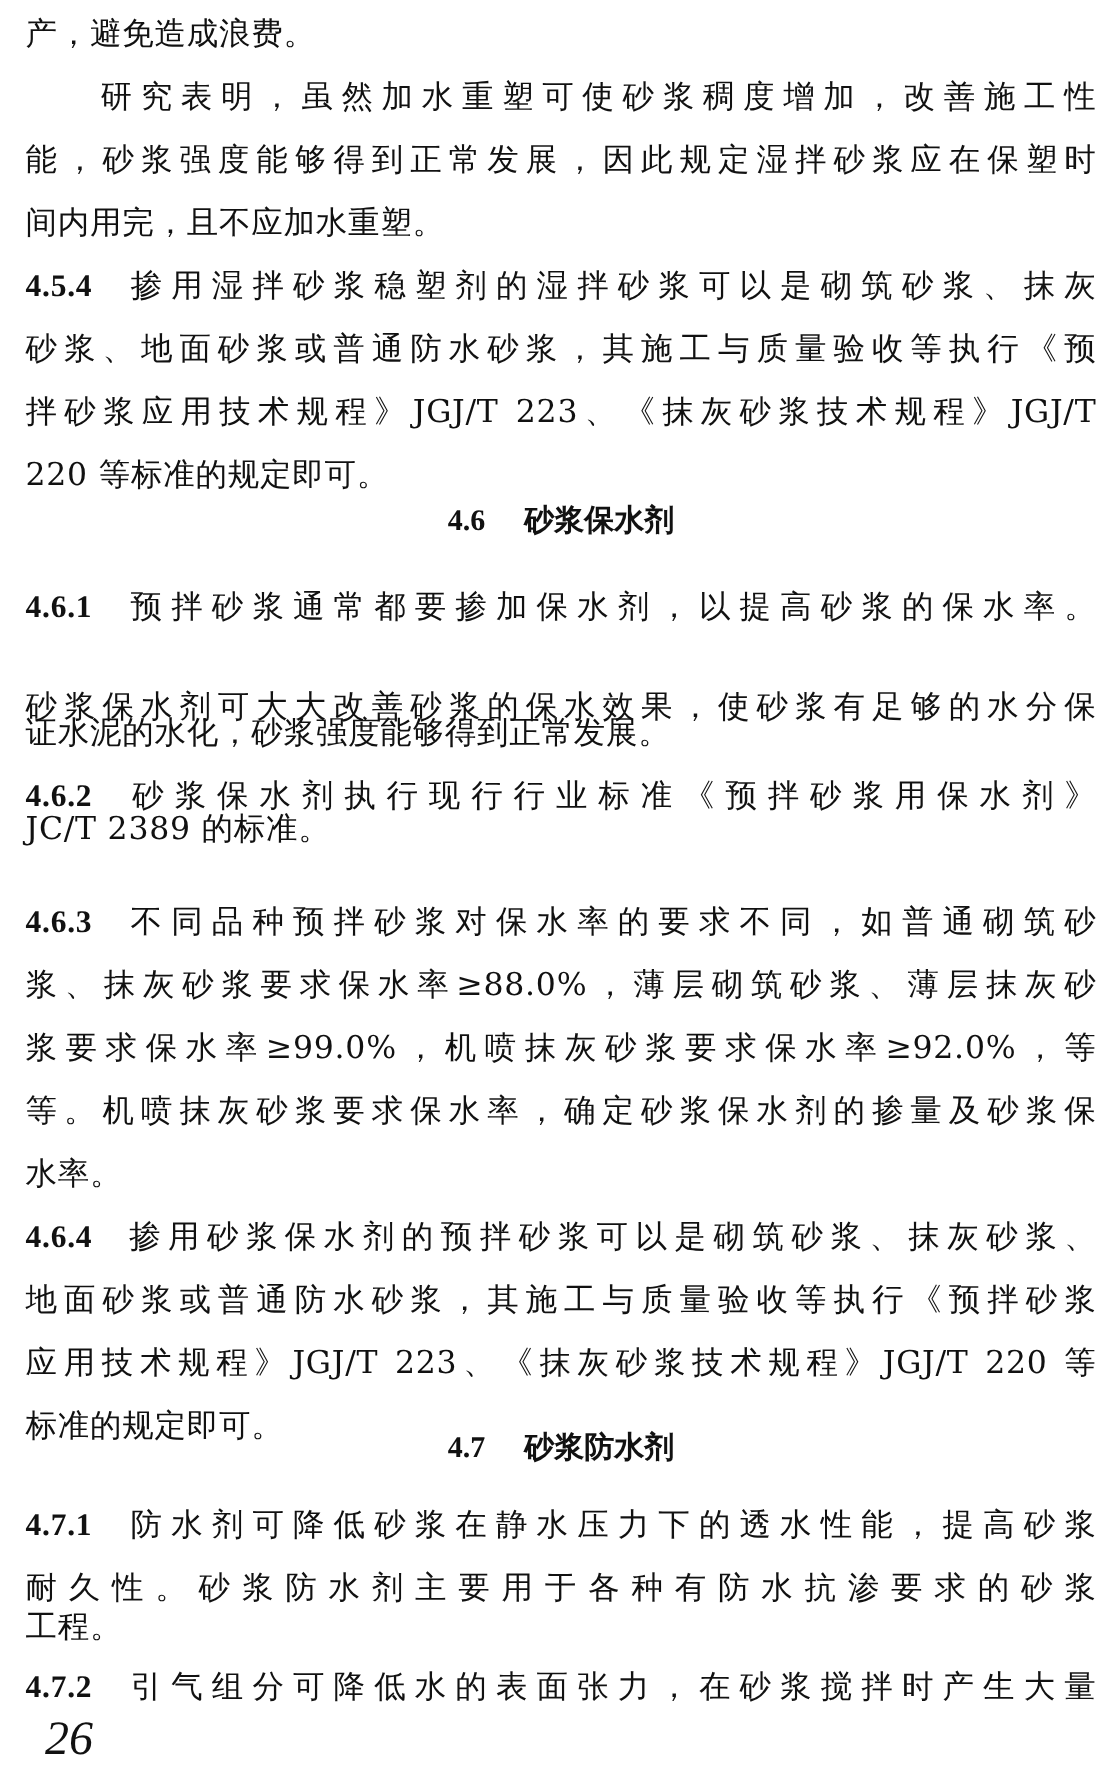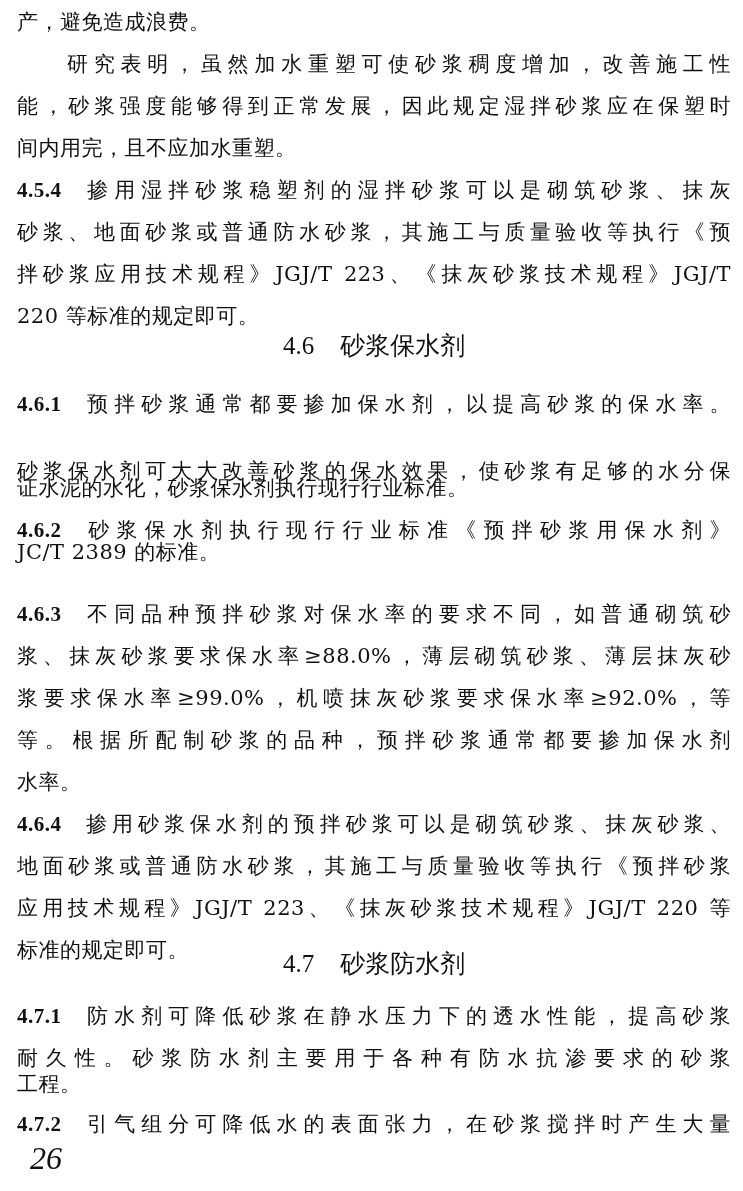--- a/index.html
+++ b/index.html
@@ -5,22 +5,22 @@
   html, body { margin: 0; padding: 0; background: #ffffff; }
   body { width: 743px; height: 1191px; position: relative; overflow: hidden;
          font-family: "DejaVu Serif", "Liberation Serif", serif; color: #111; }
   .page { position: absolute; left: 17px; top: 0; width: 714px; }
   .line { position: absolute; left: 0; width: 714px; height: 40px; font-size: 21px;
           line-height: 40px; white-space: nowrap; text-align: justify; text-align-last: justify;
           letter-spacing: 0.5px; }
   .line.last { text-align-last: left; }
   .line.indent { padding-left: 50px; width: 664px; }
   .num { font-family: Liberation Serif, serif; font-weight: bold; margin-right: 20px; }
-  .heading { position: absolute; left: 0; width: 714px; text-align: center; font-weight: normal;
-             font-size: 25px; line-height: 40px; }
+  .heading { position: absolute; left: 0; width: 714px; text-align: center; font-weight: bold;
+             font-size: 20px; line-height: 40px; }
   .heading .hnum { font-family: "Liberation Serif", serif; margin-right: 26px; }
   .pageno { position: absolute; left: 30px; top: 1140px; font-family: "Liberation Serif", serif;
             font-style: italic; font-size: 32px; }
 </style>
 </head>
 <body>
 
 <div class="page">
 
   <div class="line last" style="top:2px">产，避免造成浪费。</div>
@@ -31,29 +31,29 @@
 
   <div class="line" style="top:170px"><span class="num">4.5.4</span><span>掺用湿拌砂浆稳塑剂的湿拌砂浆可以是砌筑砂浆、抹灰</span></div>
   <div class="line" style="top:212px">砂浆、地面砂浆或普通防水砂浆，其施工与质量验收等执行《预</div>
   <div class="line" style="top:254px">拌砂浆应用技术规程》JGJ/T 223、《抹灰砂浆技术规程》JGJ/T</div>
   <div class="line last" style="top:296px">220 等标准的规定即可。</div>
 
   <div class="heading" style="top:326px"><span class="hnum">4.6</span><span>砂浆保水剂</span></div>
 
   <div class="line" style="top:384px"><span class="num">4.6.1</span><span>预拌砂浆通常都要掺加保水剂，以提高砂浆的保水率。</span></div>
   <div class="line" style="top:451px">砂浆保水剂可大大改善砂浆的保水效果，使砂浆有足够的水分保</div>
-  <div class="line last" style="top:468px">证水泥的水化，砂浆保水剂执行现行行业标准。</div>
+  <div class="line last" style="top:468px">证水泥的水化，砂浆强度能够得到正常发展。</div>
 
   <div class="line" style="top:510px"><span class="num">4.6.2</span><span>砂浆保水剂执行现行行业标准《预拌砂浆用保水剂》</span></div>
   <div class="line last" style="top:532px">JC/T 2389 的标准。</div>
 
   <div class="line" style="top:594px"><span class="num">4.6.3</span><span>不同品种预拌砂浆对保水率的要求不同，如普通砌筑砂</span></div>
   <div class="line" style="top:636px">浆、抹灰砂浆要求保水率≥88.0%，薄层砌筑砂浆、薄层抹灰砂</div>
   <div class="line" style="top:678px">浆要求保水率≥99.0%，机喷抹灰砂浆要求保水率≥92.0%，等</div>
-  <div class="line" style="top:720px">等。根据所配制砂浆的品种，预拌砂浆通常都要掺加保水剂</div>
+  <div class="line" style="top:720px">等。机喷抹灰砂浆要求保水率，确定砂浆保水剂的掺量及砂浆保</div>
   <div class="line last" style="top:762px">水率。</div>
 
   <div class="line" style="top:804px"><span class="num">4.6.4</span><span>掺用砂浆保水剂的预拌砂浆可以是砌筑砂浆、抹灰砂浆、</span></div>
   <div class="line" style="top:846px">地面砂浆或普通防水砂浆，其施工与质量验收等执行《预拌砂浆</div>
   <div class="line" style="top:888px">应用技术规程》JGJ/T 223、《抹灰砂浆技术规程》JGJ/T 220 等</div>
   <div class="line last" style="top:930px">标准的规定即可。</div>
 
   <div class="heading" style="top:944px"><span class="hnum">4.7</span><span>砂浆防水剂</span></div>
 
   <div class="line" style="top:996px"><span class="num">4.7.1</span><span>防水剂可降低砂浆在静水压力下的透水性能，提高砂浆</span></div>

